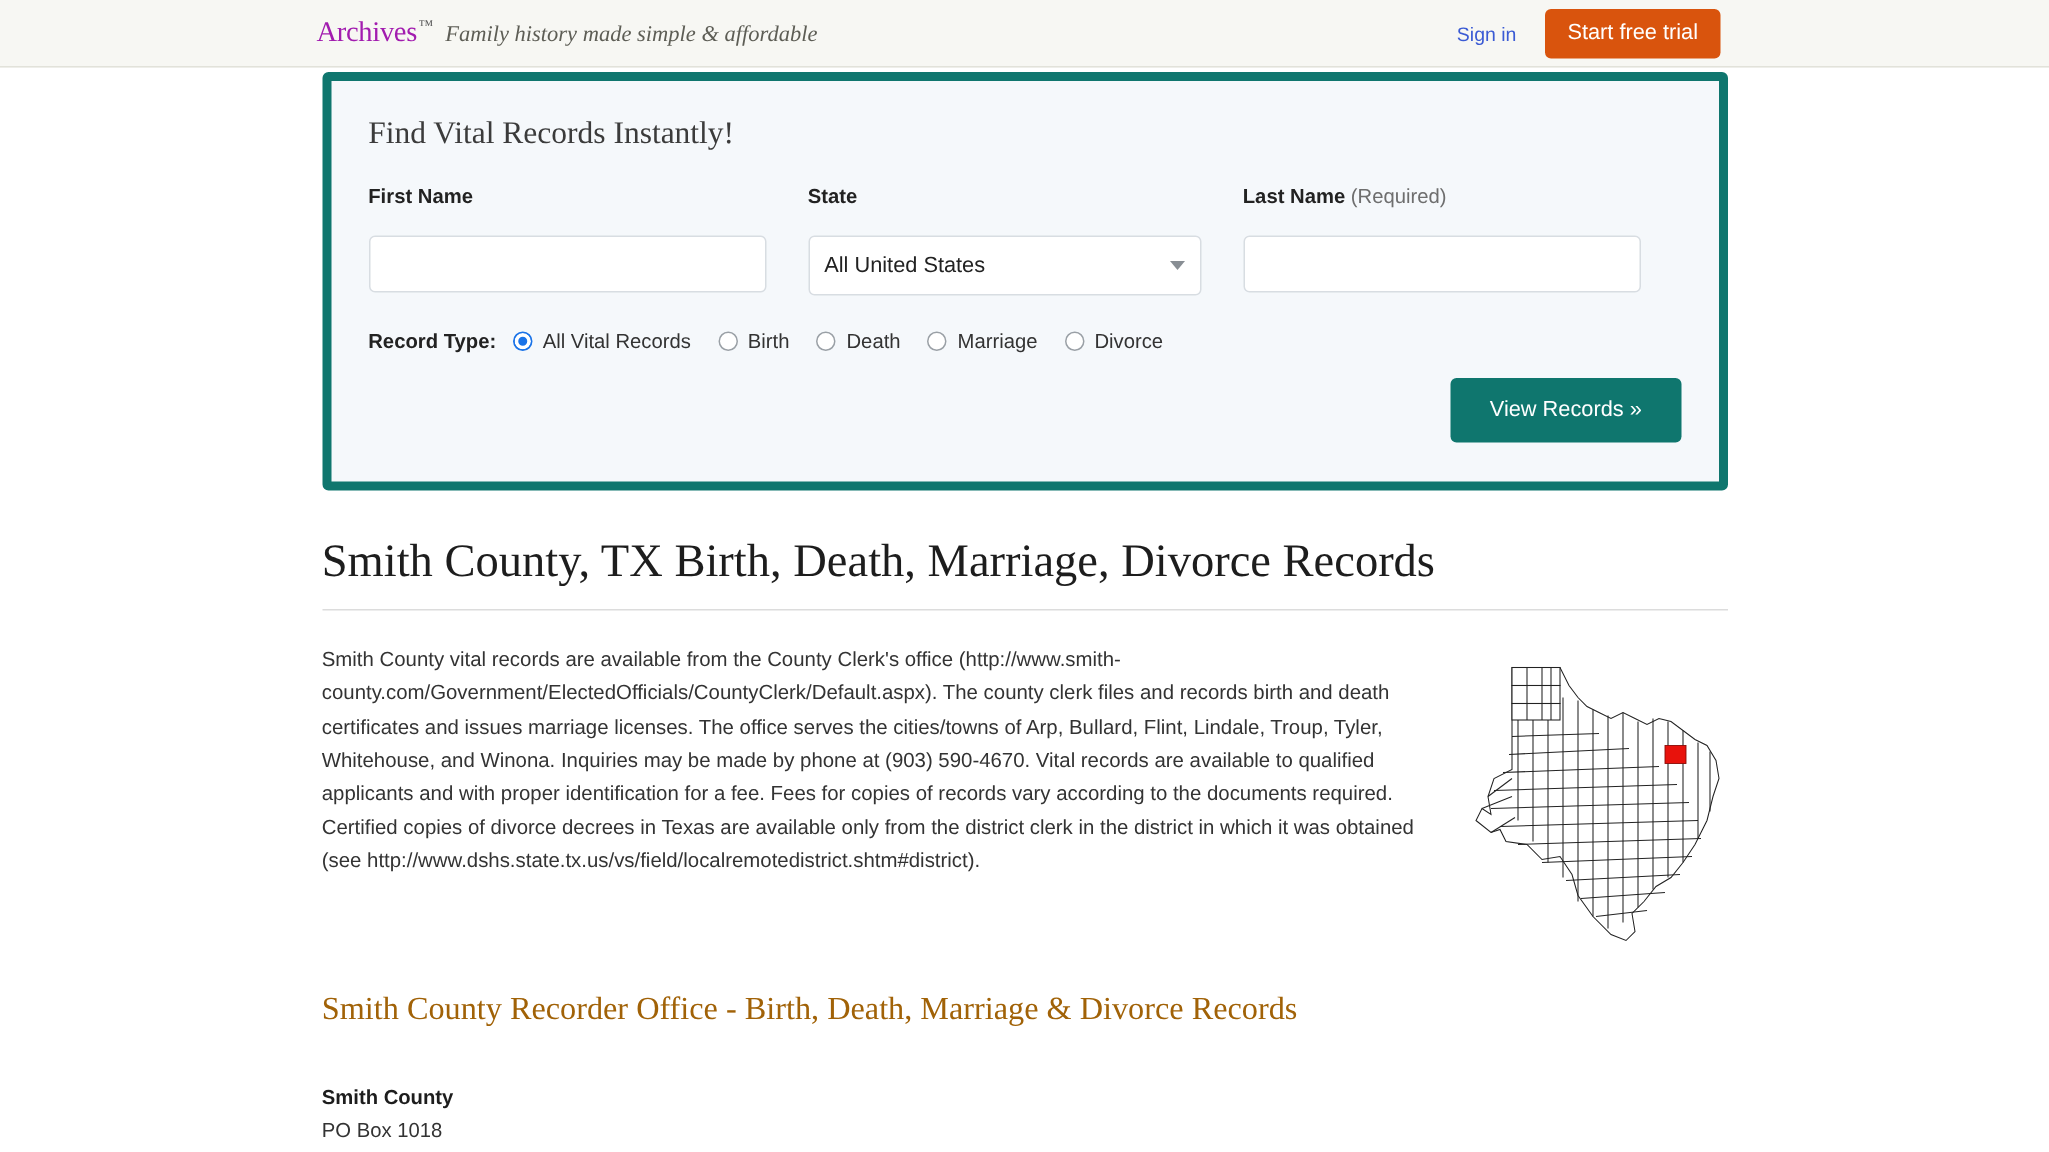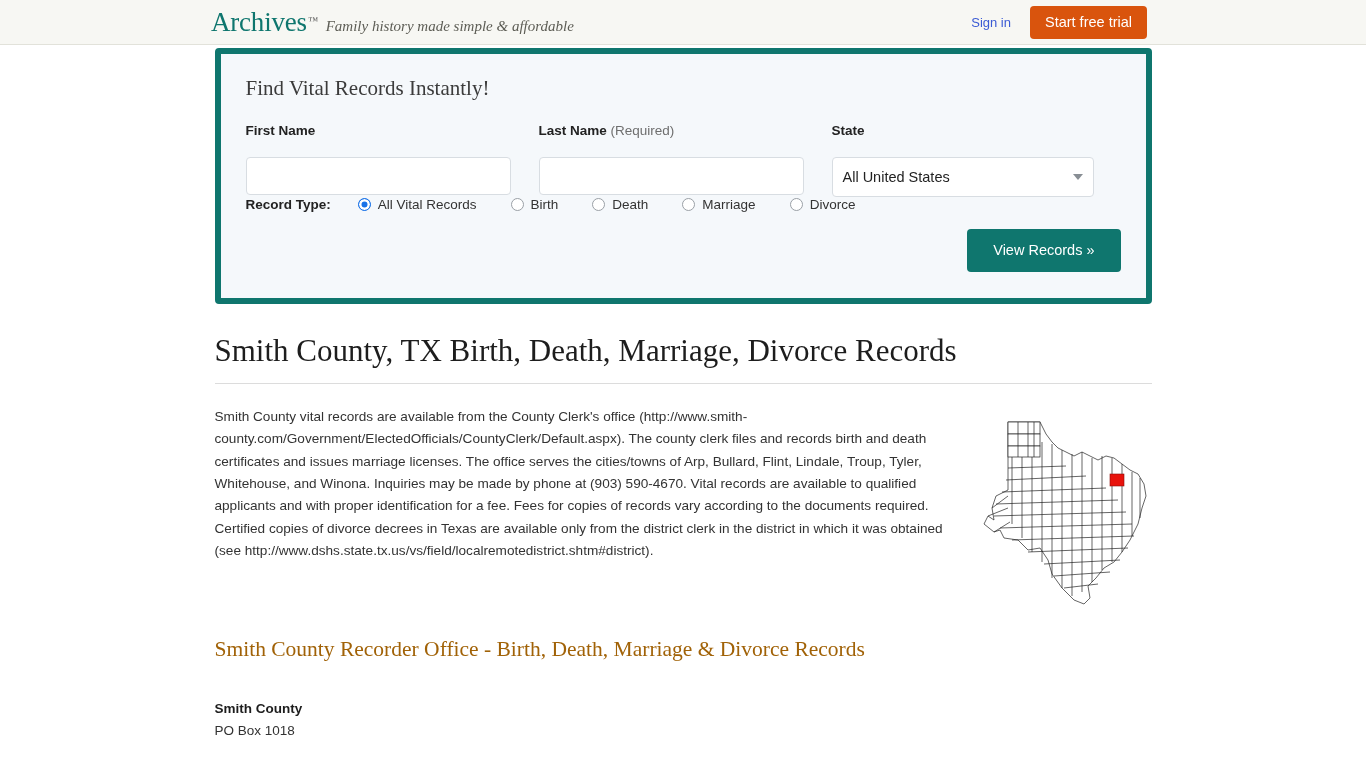--- a/index.html
+++ b/index.html
@@ -20,22 +20,22 @@
     background: #f7f7f3;
     border-bottom: 1px solid #e2e2da;
     display: flex;
     align-items: center;
     padding: 0 220px 0 211px;
     position: relative;
   }
   .brand { display: flex; align-items: baseline; }
   .brand-name {
     font-family: "Liberation Serif", "DejaVu Serif", serif;
-    font-size: 27px;
-    color: #0f766e;
+    font-size: 19px;
+    color: #a21caf;
     letter-spacing: -0.2px;
     line-height: 1;
   }
   .brand-tm {
     font-family: "Liberation Serif", serif;
     font-size: 10px;
     color: #555;
     margin-left: 1px;
     vertical-align: super;
     position: relative;
@@ -153,22 +153,22 @@
     border-left: 5px solid transparent;
     border-right: 5px solid transparent;
     border-top: 6px solid #888e94;
     pointer-events: none;
   }
 
   
   .rtype-row {
     display: flex;
     align-items: flex-end;
+    margin-top: 23px;
     font-size: 13.5px;
-    gap: 16px;
   }
   .rtype-label { font-weight: bold; color: #222; margin-right: 11px; }
   .radio-opt { display: flex; align-items: center; margin-right: 18px; cursor: pointer; }
   .radio {
     width: 13px; height: 13px;
     border-radius: 50%;
     border: 1px solid #9aa0a6;
     background: #fff;
     margin-right: 7px;
     flex: none;
@@ -262,31 +262,31 @@
 
     <div class="search-panel">
       <h2 class="panel-title">Find Vital Records Instantly!</h2>
 
       <div class="fields-row">
         <div class="field fname">
           <div class="field-label">First Name</div>
           <input class="text-input" type="text" placeholder="" style="">
         </div>
 
-        <div class="field lname">
-          <div class="field-label"><span>Last Name</span> <span class="req">(Required)</span></div>
-          <input class="text-input" type="text" placeholder="" style="">
-        </div>
-
         <div class="field state">
           <div class="field-label">State</div>
           <div class="select-wrap">
             <div class="select-input">All United States</div>
             <span class="caret"></span>
           </div>
+        </div>
+
+        <div class="field lname">
+          <div class="field-label"><span>Last Name</span> <span class="req">(Required)</span></div>
+          <input class="text-input" type="text" placeholder="" style="">
         </div>
       </div>
 
       <div class="rtype-row">
         <span class="rtype-label">Record Type:</span>
 
         <label class="radio-opt">
           <span class="radio checked"></span>
           <span class="radio-text">All Vital Records</span>
         </label>

